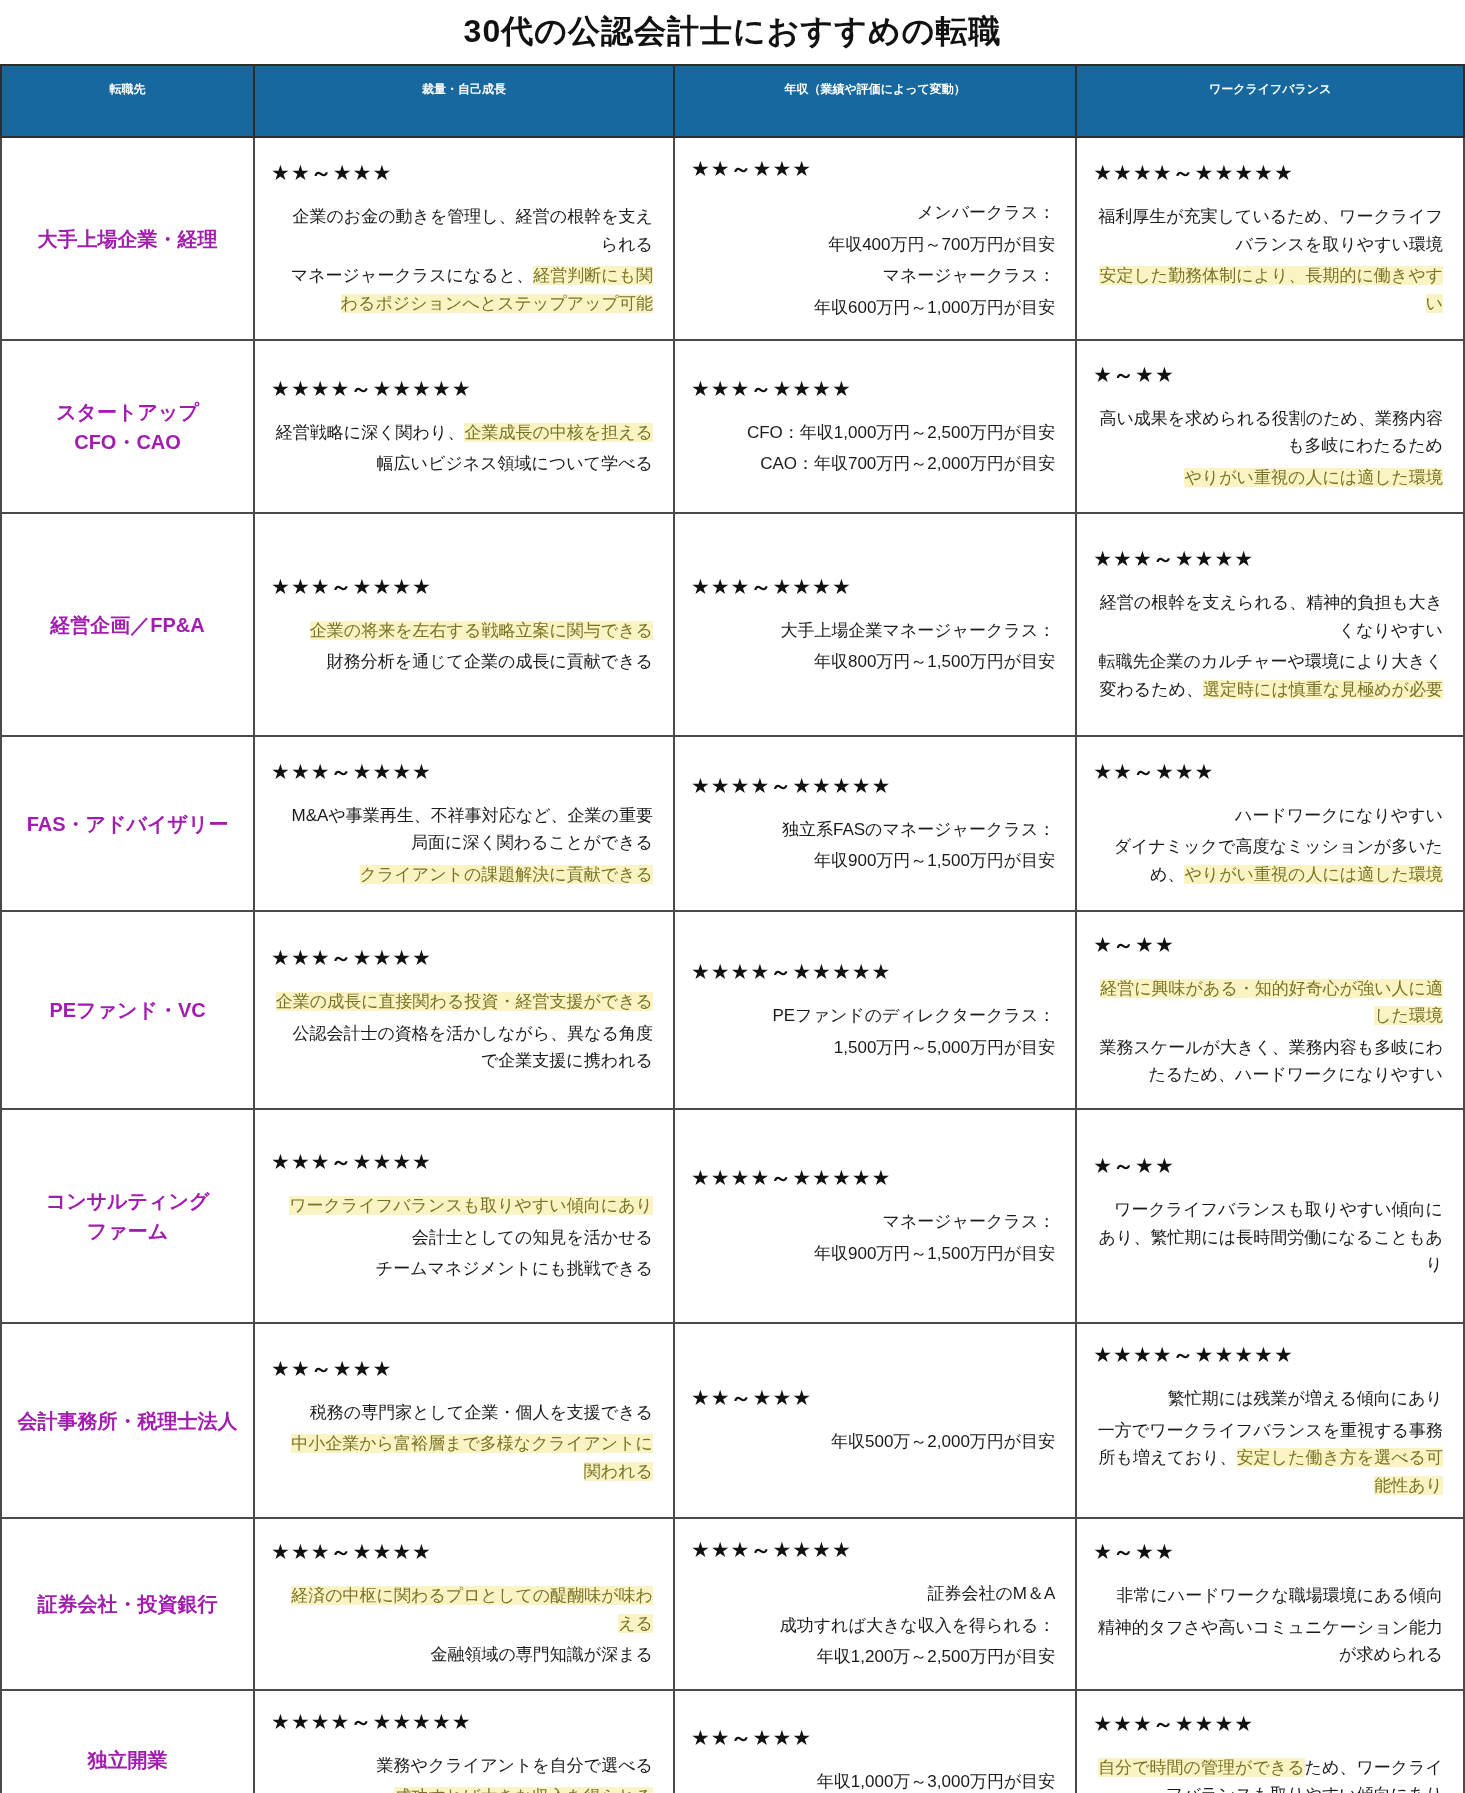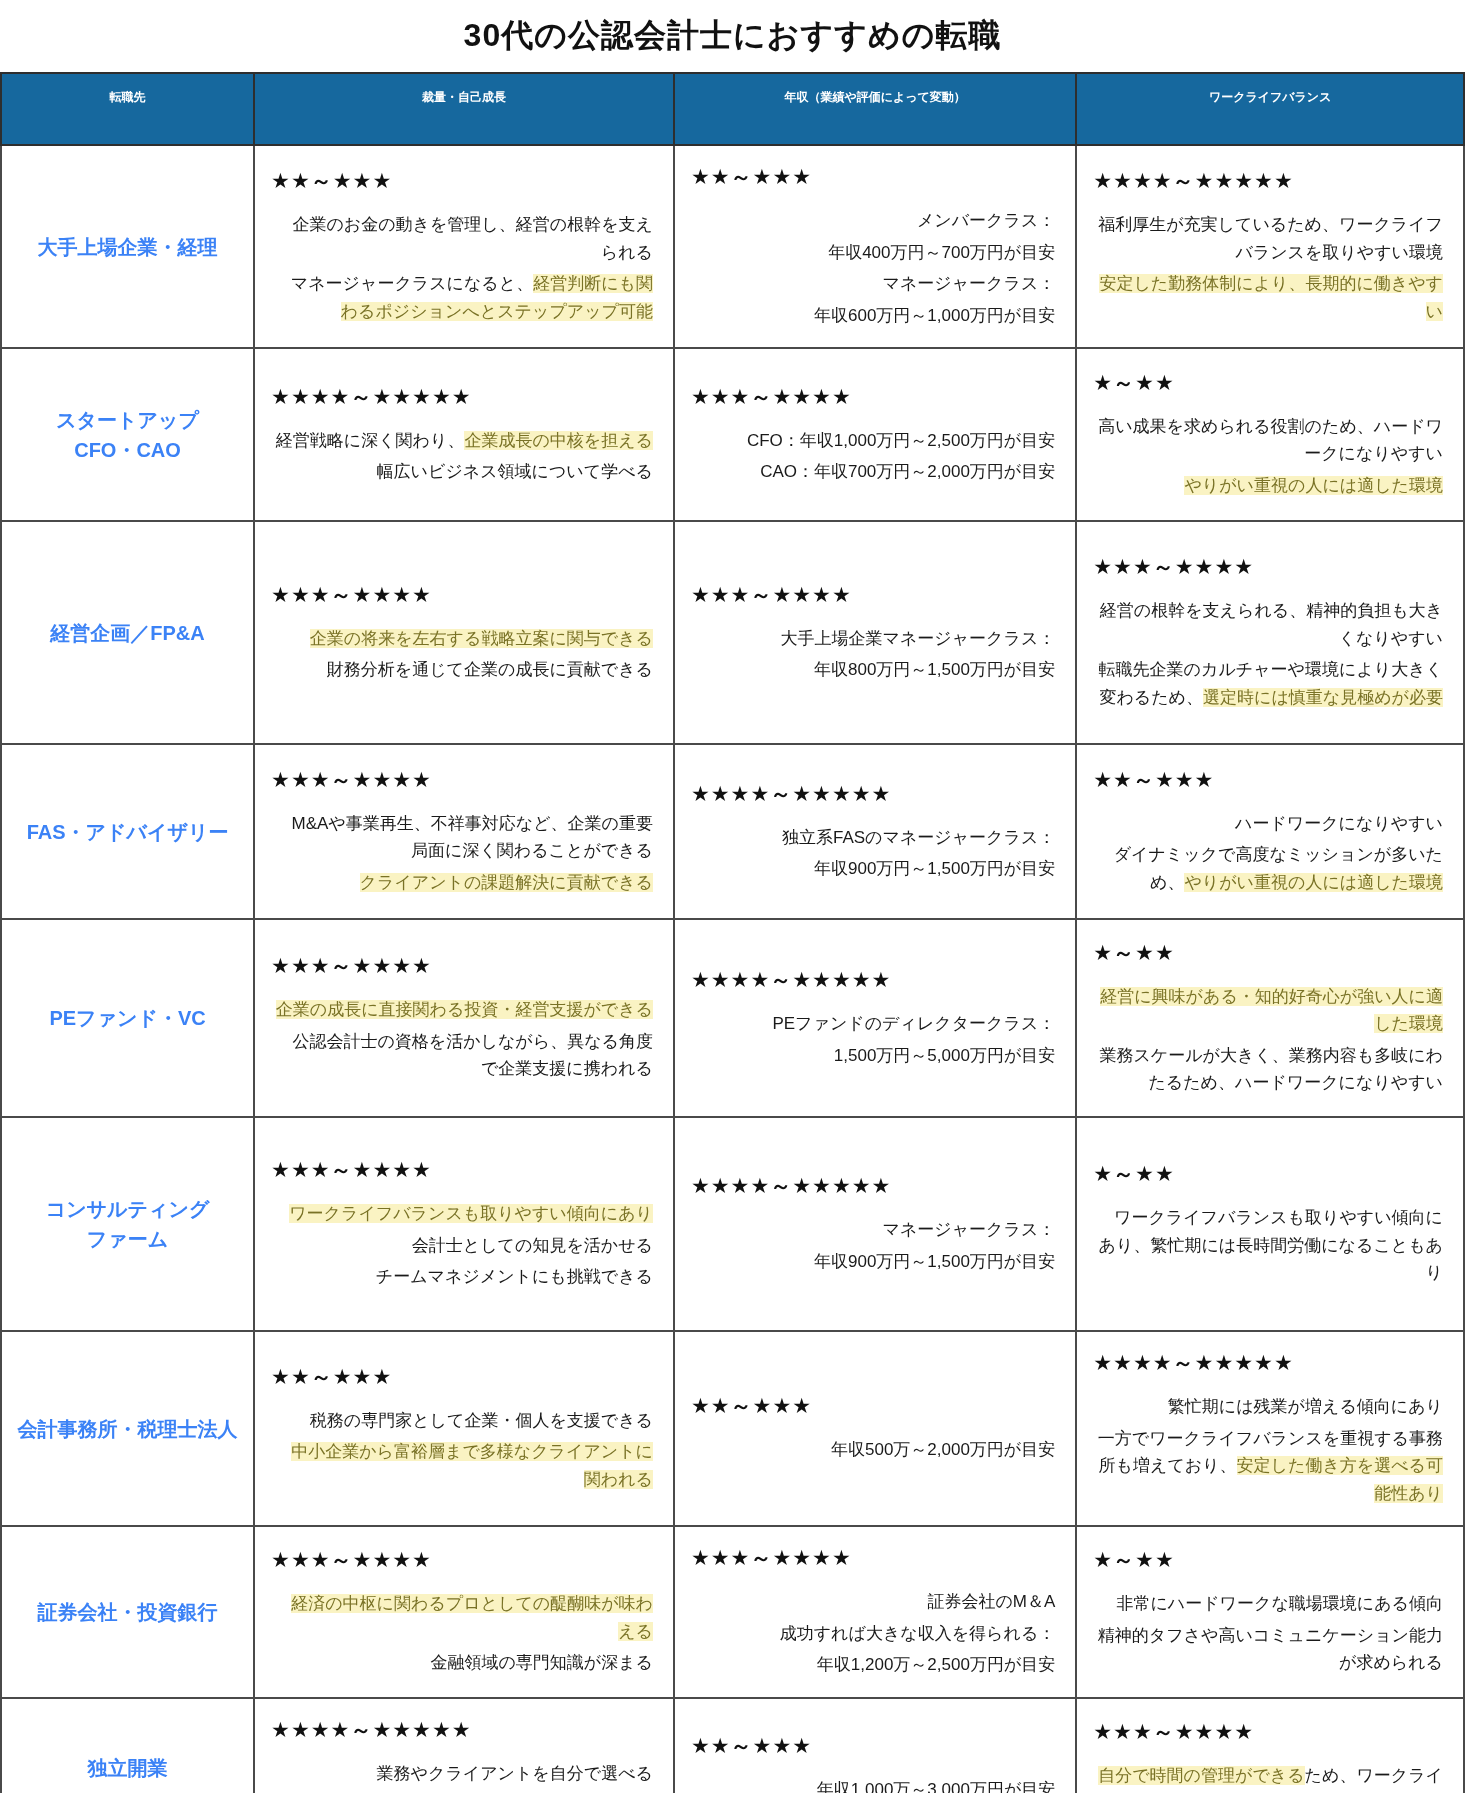--- a/index.html
+++ b/index.html
@@ -12,21 +12,21 @@
   }
   *{box-sizing:border-box;}
   html,body{margin:0;padding:0;background:#ffffff;}
   body{
     width:1465px;
     font-family:"Liberation Sans","DejaVu Sans",sans-serif;
     color:var(--text);
   }
   .page{width:1465px;}
   .title{
-    height:72px;
+    height:64px;
     display:flex;align-items:center;justify-content:center;
     font-size:32px;font-weight:bold;color:#111;
     letter-spacing:1px;
   }
   table.career-table{
     width:100%;
     border-collapse:collapse;
     table-layout:fixed;
     border:2px solid #333;
   }
@@ -45,21 +45,21 @@
   col.c-job{width:17.3%;}
   col.c-disc{width:28.7%;}
   col.c-inc{width:27.5%;}
   col.c-wlb{width:26.5%;}
   tbody th.job-cell{
     font-size:20px;font-weight:bold;
     text-align:center;vertical-align:middle;
     white-space:pre-line;
     padding:0 6px;
     line-height:1.5;
-    color:#3b82f6;
+    color:#a21caf;
   }
   td.content-cell{
     vertical-align:middle;
     padding:14px 16px 14px 16px;
     font-size:17px;
     line-height:1.62;
   }
   .stars{
     font-size:21px;
     font-weight:bold;
@@ -144,21 +144,21 @@
           <td class="content-cell">
             <div class="stars">★★★～★★★★</div>
             <div class="cell-text">
               <div class="line"><span class="">CFO：年収1,000万円～2,500万円が目安</span></div>
               <div class="line"><span class="">CAO：年収700万円～2,000万円が目安</span></div>
             </div>
           </td>
           <td class="content-cell">
             <div class="stars">★～★★</div>
             <div class="cell-text">
-              <div class="line"><span class="">高い成果を求められる役割のため、ハードワークになりやすい</span></div>
+              <div class="line"><span class="">高い成果を求められる役割のため、業務内容も多岐にわたるため</span></div>
               <div class="line"><span class="hl">やりがい重視の人には適した環境</span></div>
             </div>
           </td>
         </tr>
         <tr>
           <th class="job-cell">経営企画／FP&amp;A</th>
           <td class="content-cell">
             <div class="stars">★★★～★★★★</div>
             <div class="cell-text">
               <div class="line"><span class="hl">企業の将来を左右する戦略立案に関与できる</span></div>

